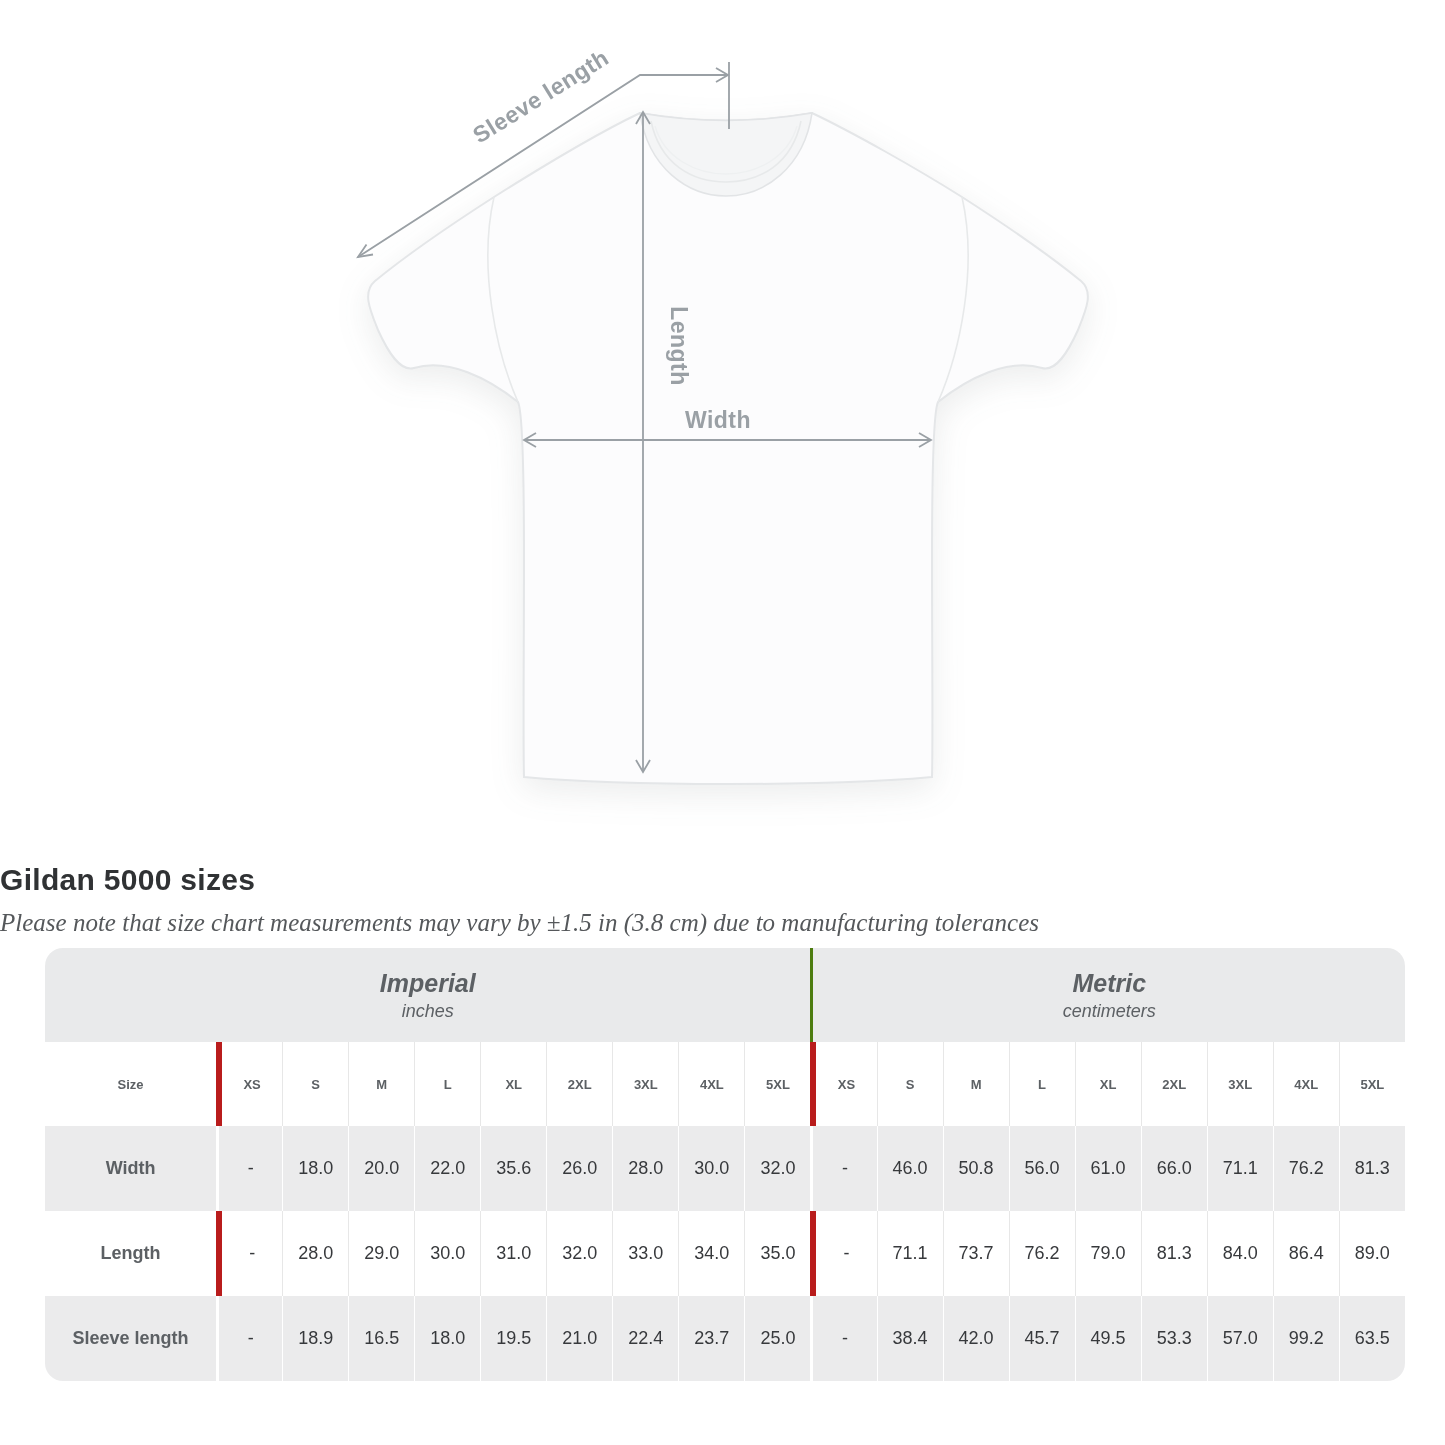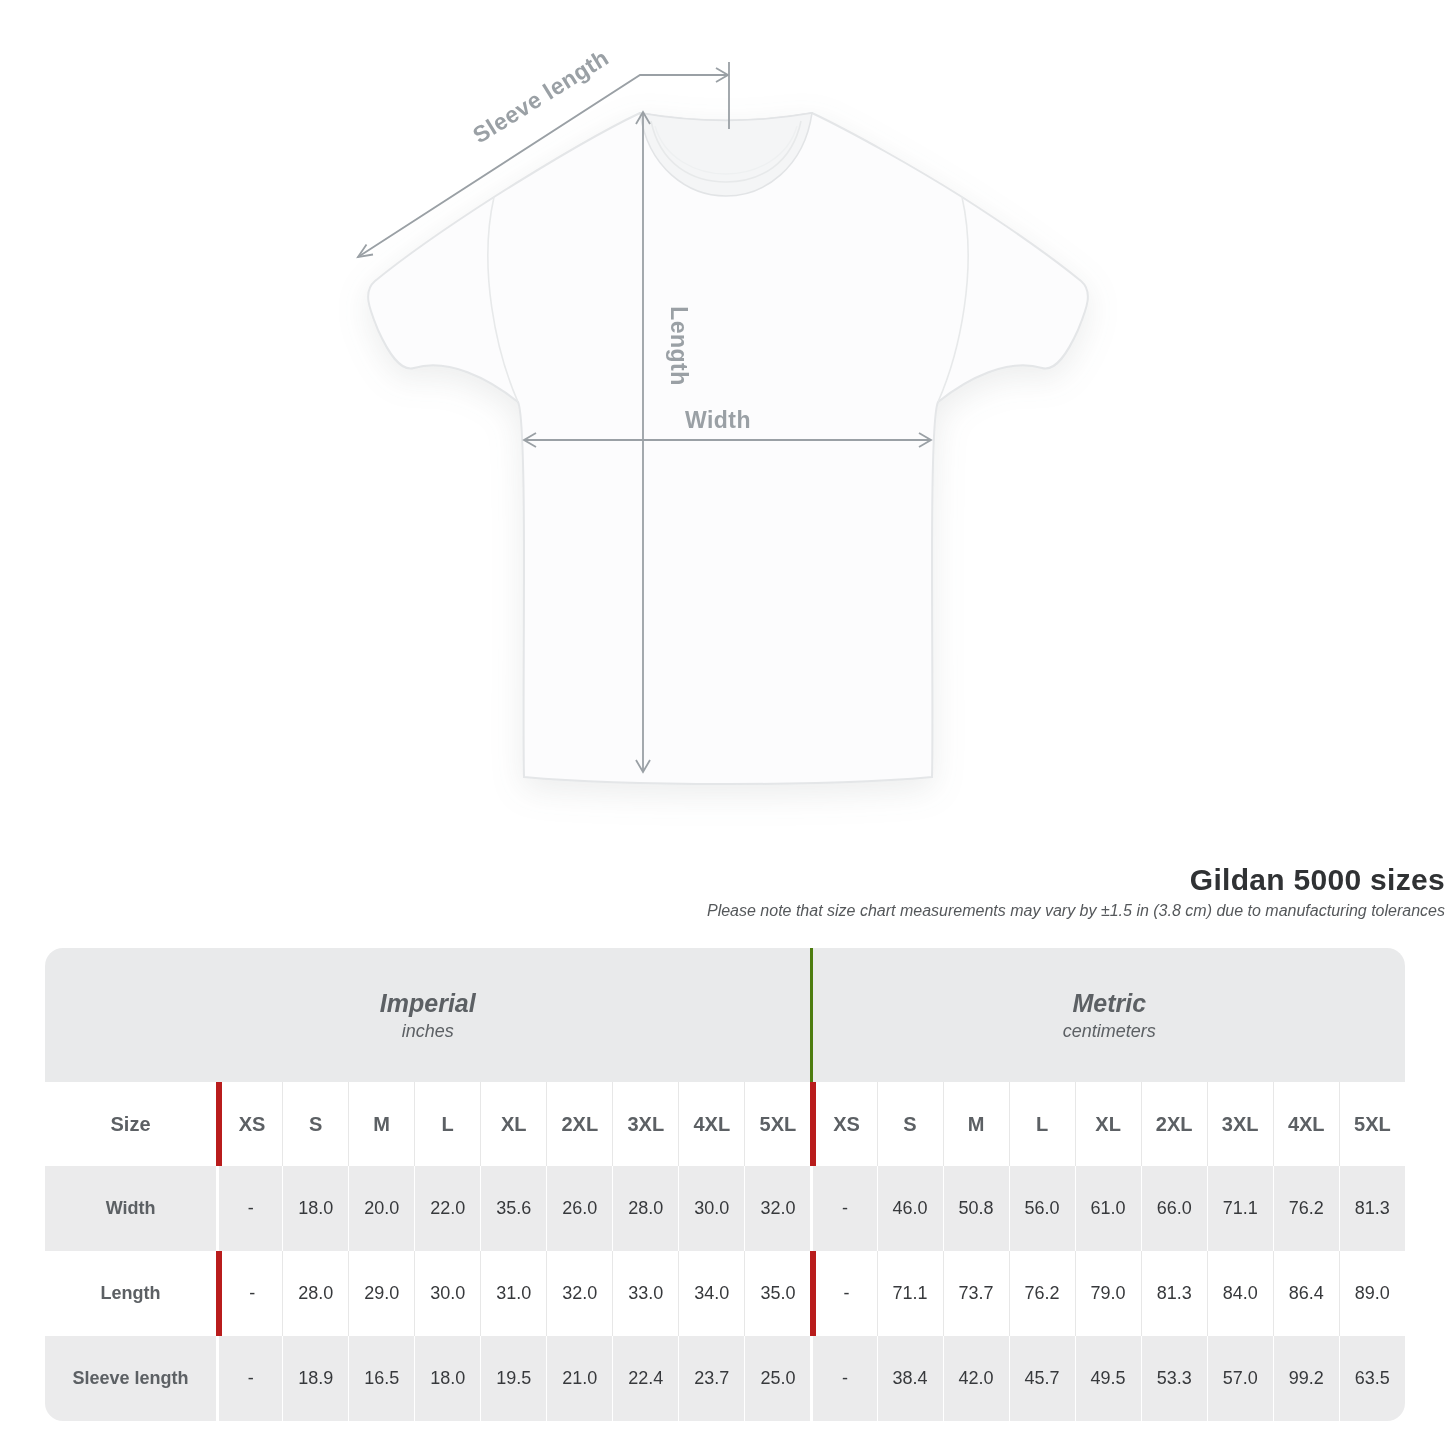--- a/index.html
+++ b/index.html
@@ -9,33 +9,33 @@
   }
   
   .shirt-svg{position:absolute;left:0;top:0;width:1445px;height:830px;}
   .tee-body{fill:#fcfcfd;stroke:#e4e6e8;stroke-width:2;filter:drop-shadow(0 10px 16px rgba(70,75,80,0.10));}
   .tee-line{fill:none;stroke:#e7e9ea;stroke-width:1.6;}
   .tee-line-soft{fill:none;stroke:#eef0f1;stroke-width:1.4;}
   .collar-hole{fill:#f4f5f6;stroke:#e2e4e6;stroke-width:1.6;}
   .arrow{fill:none;stroke:#9aa0a5;stroke-width:1.8;}
   .diagram-label{fill:#9aa0a5;font-weight:bold;font-size:23px;letter-spacing:0.5px;}
   
-  .heading{position:absolute;left:0;top:862px;width:1445px;text-align:right;}
+  .heading{position:absolute;left:0;top:862px;width:1445px;text-align:left;}
   .title{font-size:30px;font-weight:bold;color:#303234;letter-spacing:0.3px;margin:0;line-height:1.2;}
-  .subtitle{font-size:16px;font-style:italic;color:#55585b;margin:3px 0 0 0;line-height:1.25;}
+  .subtitle{font-size:25px;font-style:italic;color:#55585b;margin:9px 0 0 0;line-height:1.25;font-family:Liberation Serif, serif;}
   
   .table-wrap{position:absolute;left:45px;top:948px;width:1360px;border-radius:18px;overflow:hidden;}
   table.size-table{width:100%;border-collapse:separate;border-spacing:0;table-layout:fixed;}
   .size-table th,.size-table td{padding:0;text-align:center;vertical-align:middle;}
-  tr.band{height:134px;}
+  tr.band{height:94px;}
   tr.band th{background:#e9eaeb;}
   .band-label{font-style:italic;font-weight:bold;font-size:25px;color:#5c6064;}
   .band-unit{font-style:italic;font-size:18px;font-weight:normal;color:#5c6064;margin-top:3px;}
   tr.colhead{height:84px;background:#ffffff;}
-  tr.colhead th{font-size:20px;font-weight:bold;color:#5c6064;}
+  tr.colhead th{font-size:13px;font-weight:bold;color:#5c6064;}
   tr.row-gray{height:85px;background:#ebebec;}
   tr.row-white{height:85px;background:#ffffff;}
   .row-label{font-size:18px;font-weight:bold;color:#5c6064;}
   td.val{font-size:18px;font-weight:normal;color:#37393c;}
   
   tr.colhead th.sep,tr.row-white td.sep{border-left:1.5px solid #e7e7e7;}
   tr.colhead th.sep-strong,tr.row-white td.sep-strong{border-left:6px solid #b91c1c;}
   tr.row-gray td.sep{border-left:1.5px solid #ffffff;}
   tr.row-gray td.sep-strong{border-left:3px solid #ffffff;}
   tr.band th.sep-strong{border-left:3px solid #4d7c0f;}

